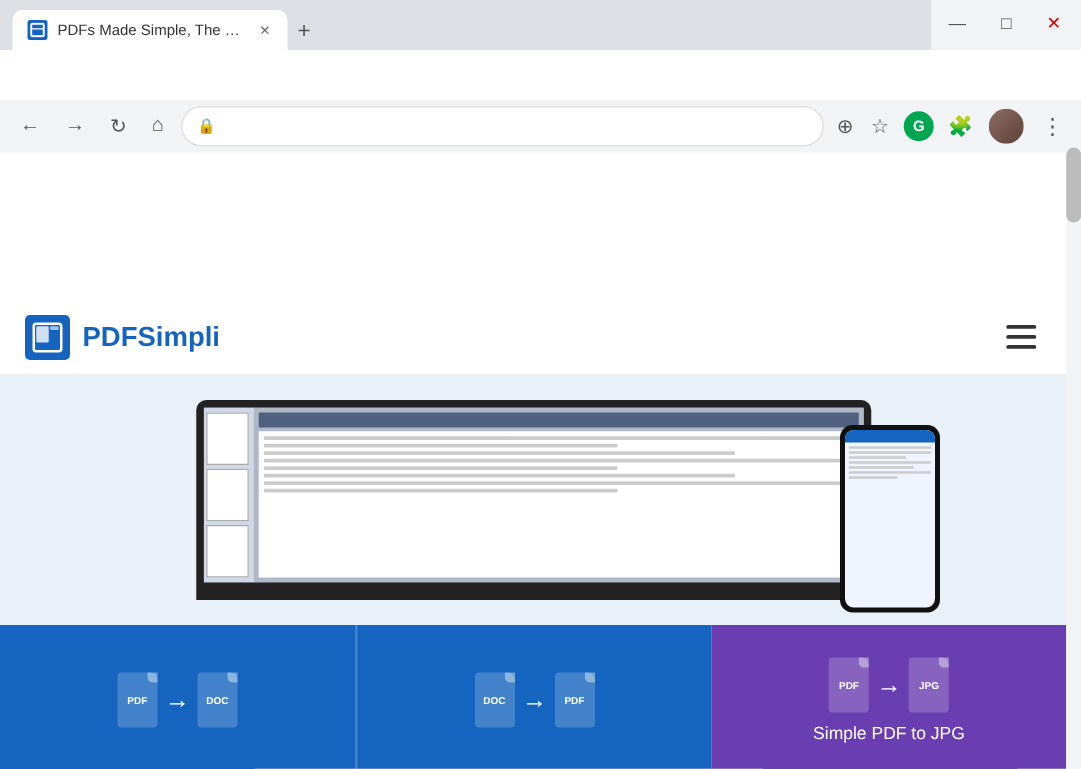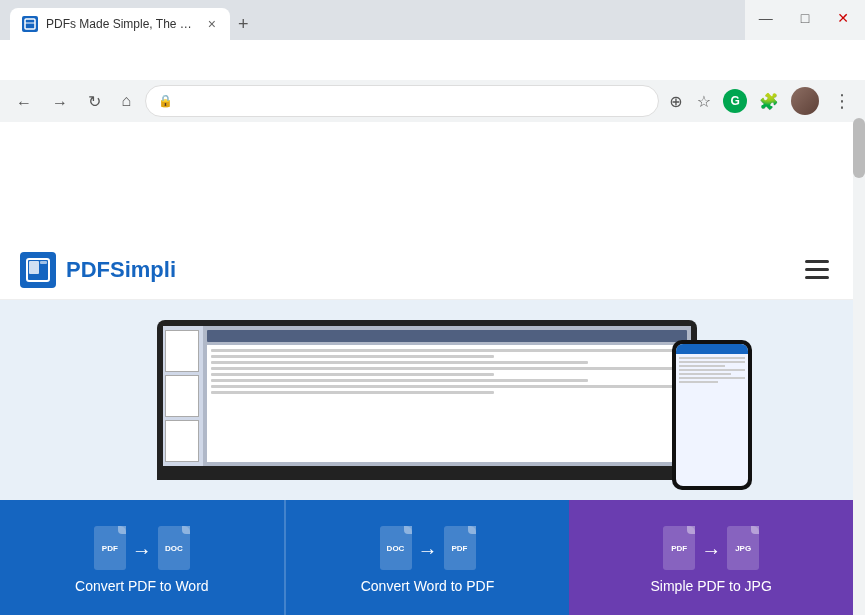--- a/index.html
+++ b/index.html
@@ -491,34 +491,32 @@
     <div class="feature-card">
       <div class="card-icon-area">
         <div class="file-icon">
           <span class="file-label">PDF</span>
         </div>
         <span class="arrow-icon">→</span>
         <div class="file-icon">
           <span class="file-label">DOC</span>
         </div>
       </div>
-      <span class="card-label">Convert PDF to Word</span>
     </div>
 
     <div class="feature-card" style="border-left: 2px solid rgba(255,255,255,0.2);">
       <div class="card-icon-area">
         <div class="file-icon">
           <span class="file-label">DOC</span>
         </div>
         <span class="arrow-icon">→</span>
         <div class="file-icon">
           <span class="file-label">PDF</span>
         </div>
       </div>
-      <span class="card-label">Convert Word to PDF</span>
     </div>
 
     <div class="feature-card">
       <div class="card-icon-area">
         <div class="file-icon">
           <span class="file-label">PDF</span>
         </div>
         <span class="arrow-icon">→</span>
         <div class="file-icon">
           <span class="file-label">JPG</span>

